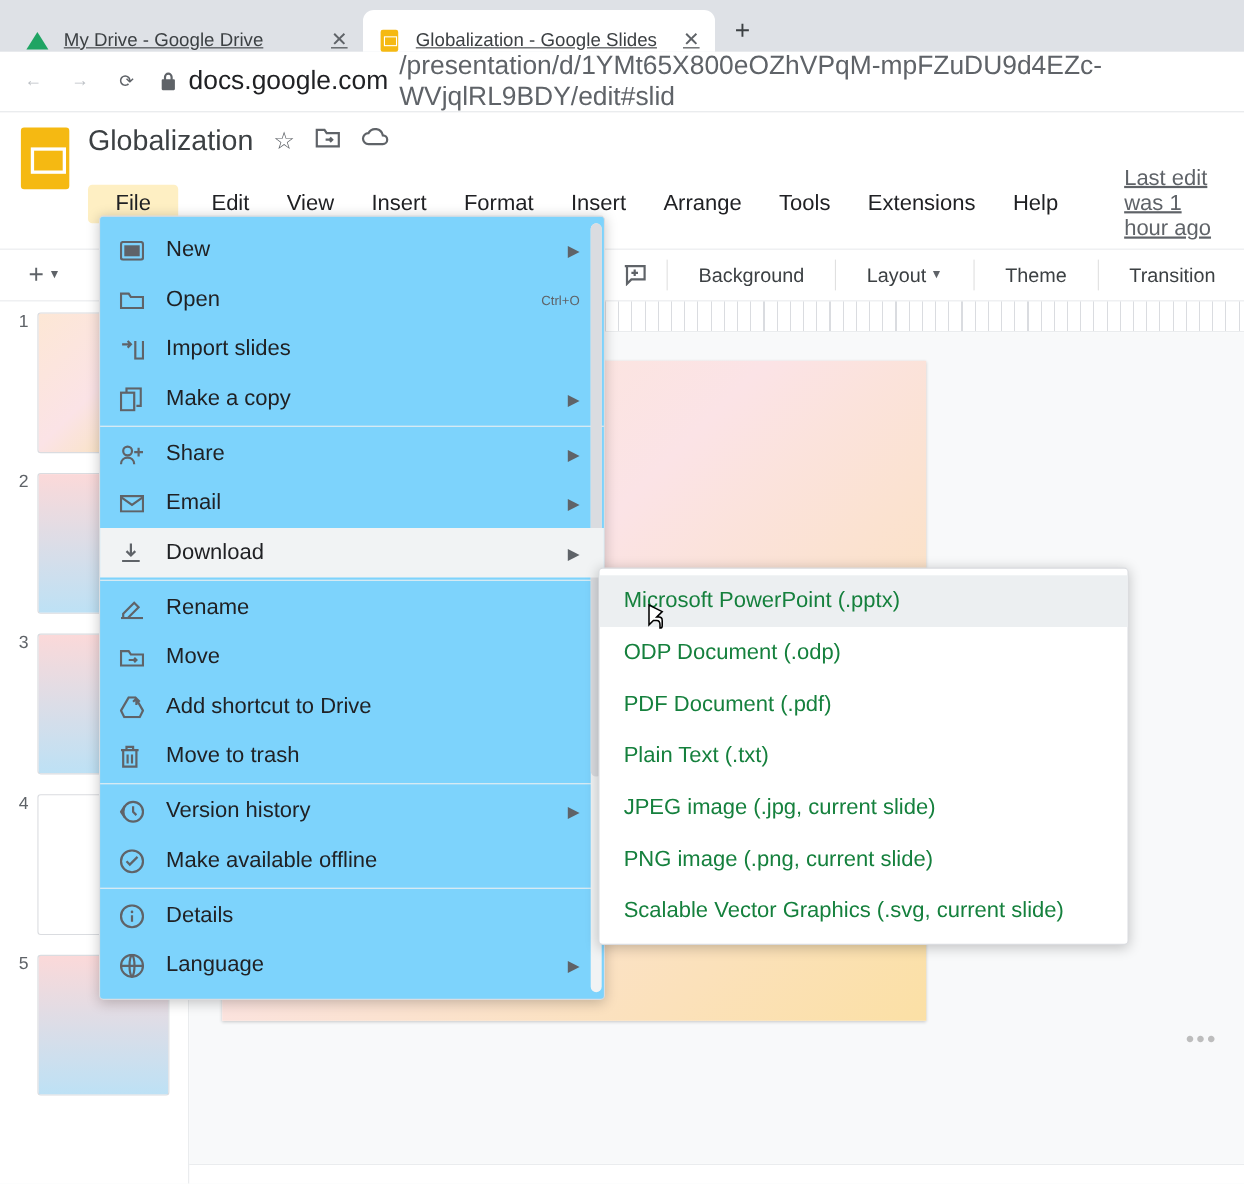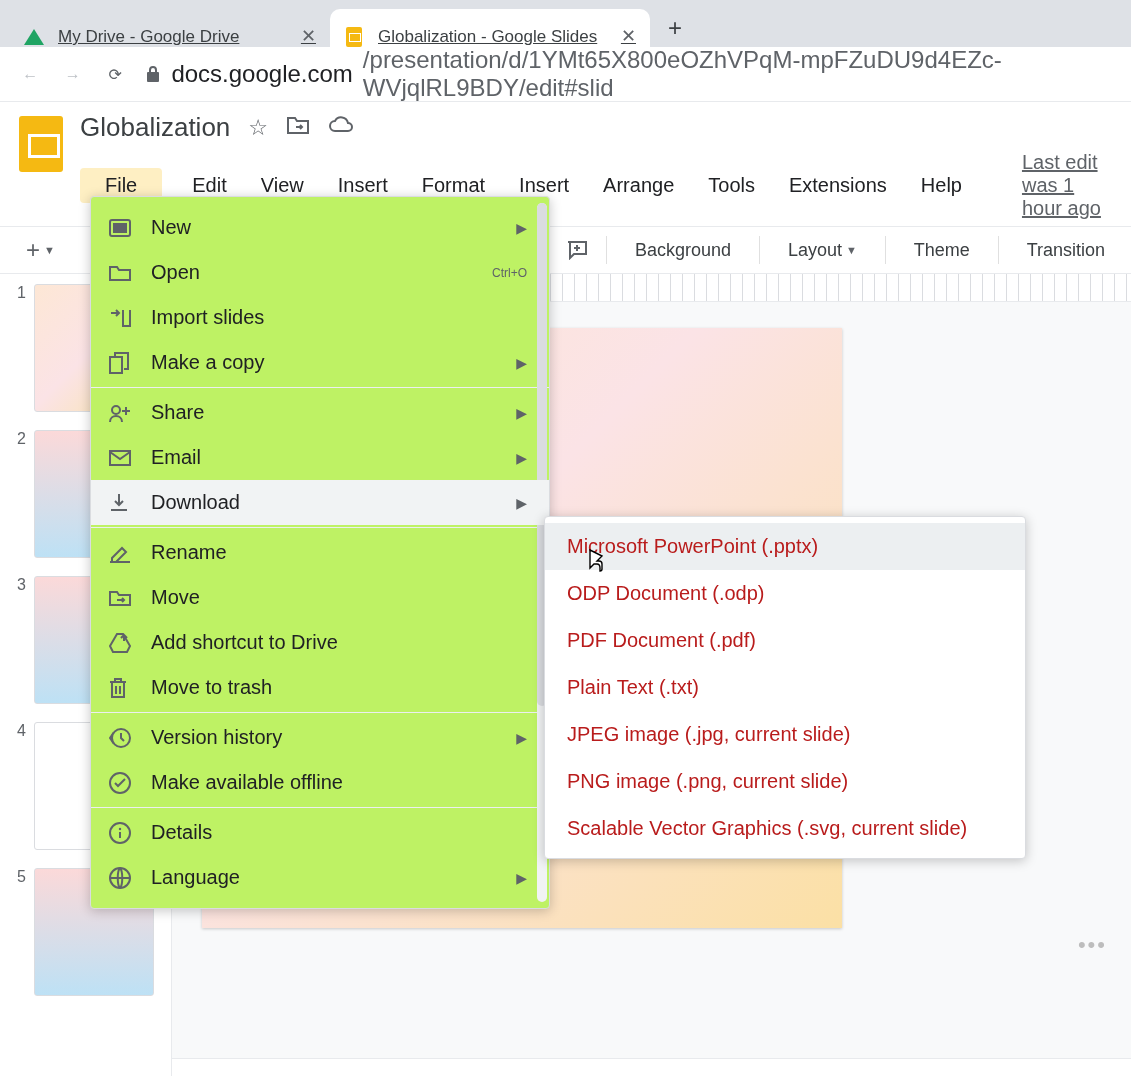--- a/index.html
+++ b/index.html
@@ -55,35 +55,35 @@
   .thumb.white { background:#fff; }
 
   .canvas-wrap { flex:1; display:flex; flex-direction:column; }
   .ruler { height:28px; border-bottom:1px solid #e8eaed; background:repeating-linear-gradient(90deg,#dadce0 0,#dadce0 1px,transparent 1px,transparent 12px); margin-left:30px; }
   .canvas-area { flex:1; background:#f8f9fa; padding:26px 0 0 30px; position:relative; overflow:hidden; }
   .slide-canvas { width:640px; height:600px; background:linear-gradient(135deg,#fde7d5,#fbe3e6 40%,#fbe0a5); box-shadow:0 1px 3px rgba(0,0,0,.2); display:flex; align-items:center; justify-content:flex-end; font-size:86px; font-weight:400; color:#000; padding-right:0; overflow:hidden; }
   .notes-bar { border-top:1px solid #e8eaed; padding:14px 30px; font-size:20px; color:#5f6368; }
   .more-dots { position:absolute; right:24px; bottom:100px; color:#bdbdbd; font-size:22px; letter-spacing:2px; }
 
   
-  .file-menu { position:absolute; left:90px; top:196px; width:460px; background:#bef264; border:1px solid #dadce0; border-radius:4px; box-shadow:0 2px 12px rgba(0,0,0,.22); z-index:50; padding:6px 0; }
+  .file-menu { position:absolute; left:90px; top:196px; width:460px; background:#7dd3fc; border:1px solid #dadce0; border-radius:4px; box-shadow:0 2px 12px rgba(0,0,0,.22); z-index:50; padding:6px 0; }
   .file-menu::-webkit-scrollbar{width:10px;}
   .menu-scroll { position:absolute; right:2px; top:6px; bottom:6px; width:10px; background:#f1f3f4; border-radius:5px; }
   .menu-scroll-thumb { width:100%; height:72%; background:#dadce0; border-radius:5px; }
   .menu-section { border-bottom:1px solid #eceff1; padding:2px 0; }
   .menu-section:last-child{border-bottom:none;}
   .menu-row { display:flex; align-items:center; gap:18px; padding:11px 22px 11px 18px; font-size:20px; color:#202124; position:relative; }
   .menu-row .mi { width:24px; text-align:center; color:#5f6368; font-size:20px; }
   .menu-row .shortcut { margin-left:auto; color:#5f6368; font-size:12px; }
   .menu-row .sub-caret { margin-left:auto; color:#5f6368; font-size:14px; }
   .menu-row.highlight { background:#f1f3f4; }
 
   
   .submenu { position:absolute; left:544px; top:516px; width:482px; background:#fff; border:1px solid #dadce0; border-radius:4px; box-shadow:0 2px 12px rgba(0,0,0,.22); z-index:60; padding:6px 0; }
-  .sub-row { padding:12px 22px; font-size:20px; color:#b91c1c; }
+  .sub-row { padding:12px 22px; font-size:20px; color:#15803d; }
   .sub-row.hovered { background:#eceff1; }
   .cursor { position:absolute; left:584px; top:548px; z-index:70; font-size:22px; }
   svg { display:block; }
 </style>
 </head>
 <body>
 
 <div class="browser-chrome">
   <div class="tab-strip">
     <div class="tab">

